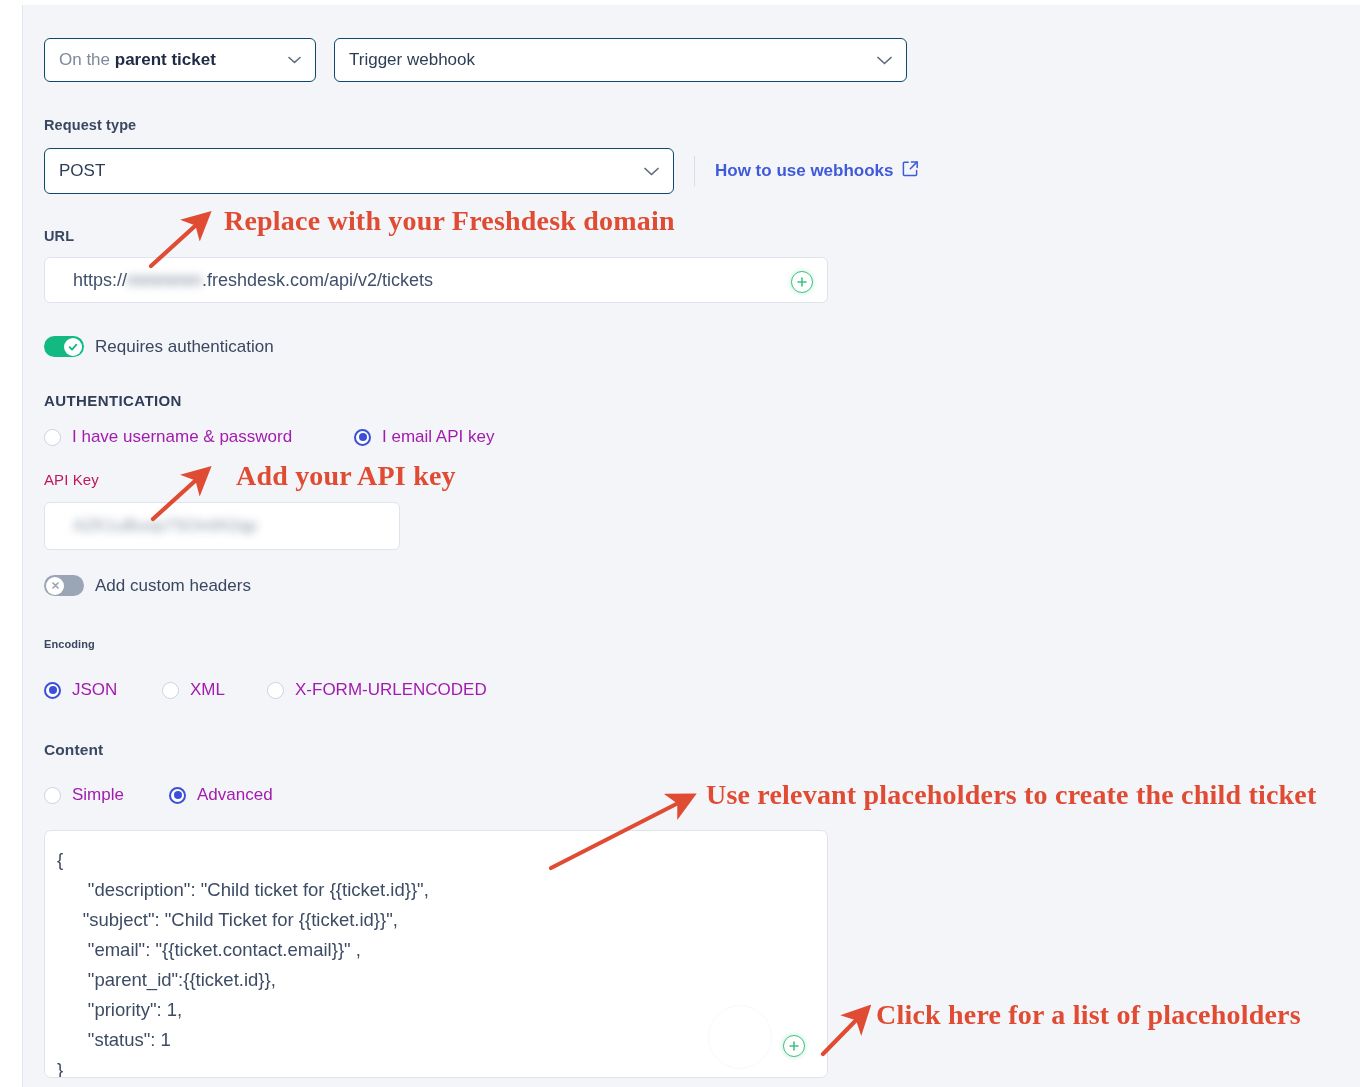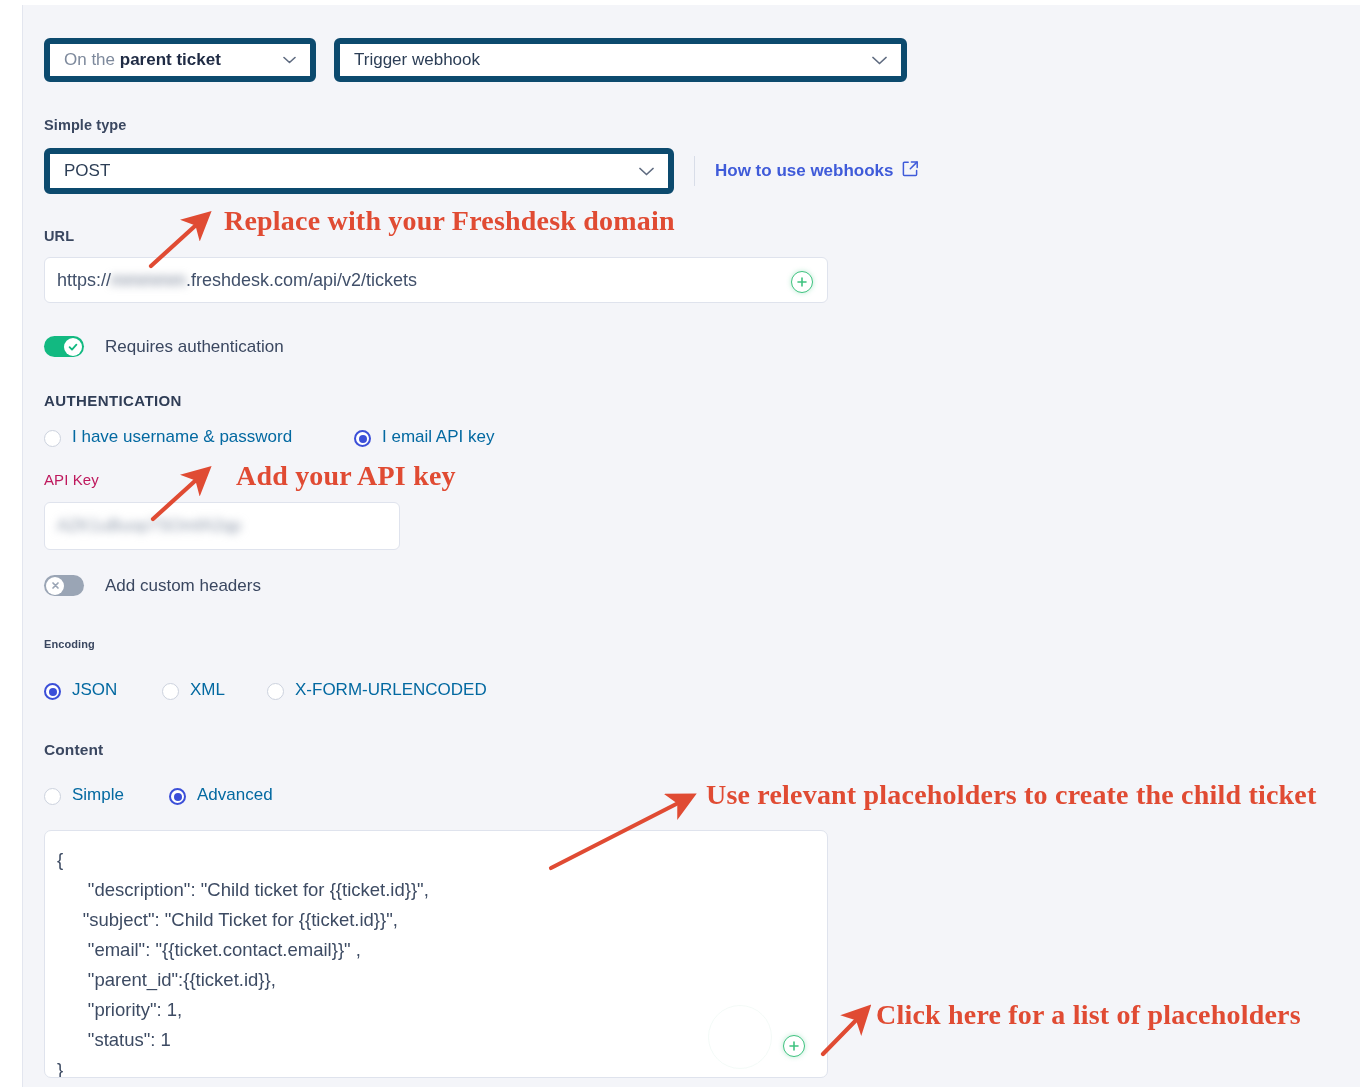--- a/index.html
+++ b/index.html
@@ -55,21 +55,21 @@
     position: absolute;
     left: 0;
     top: 38px;
     display: flex;
     align-items: center;
     gap: 18px;
   }
 
   .select-box {
     background: #ffffff;
-    border: 6px solid #0c4a6e;
+    border: 1px solid #0c4a6e;
     border-radius: 6px;
     height: 44px;
     box-sizing: border-box;
     display: flex;
     align-items: center;
     padding: 0 14px;
     color: #2c3e56;
     font-size: 17px;
   }
   .select-box.small { width: 272px; justify-content: space-between; }
@@ -102,21 +102,21 @@
   }
 
   .textinput {
     background: #ffffff;
     border: 1px solid #dfe3ed;
     border-radius: 6px;
     height: 46px;
     box-sizing: border-box;
     display: flex;
     align-items: center;
-    padding: 0 12px;
+    padding: 0 28px;
     font-size: 18px;
     color: #41506a;
     position: relative;
   }
 
   .blur-text {
     filter: blur(4px);
     color: #6f7b90;
     user-select: none;
   }
@@ -169,31 +169,31 @@
     width: 18px; height: 18px;
     border-radius: 50%;
     background: #ffffff;
     display: flex; align-items: center; justify-content: center;
   }
   .toggle.on  .knob { right: 2px; }
   .toggle.off .knob { left: 2px; }
   .knob svg { display:block; }
 
   .toggle-row {
-    display: flex; align-items: center; gap: 21px;
+    display: flex; align-items: center; gap: 11px;
   }
   .toggle-label {
     font-size: 17px; color: #3a4760; font-weight: 400;
   }
 
   
   .radio-row { display: flex; align-items: center; }
   .radio-item {
-    display: flex; align-items: flex-end; gap: 11px;
-    font-size: 17px; color: #0369a1;
+    display: flex; align-items: center; gap: 11px;
+    font-size: 17px; color: #a21caf;
   }
   .radio {
     width: 17px; height: 17px; border-radius: 50%;
     box-sizing: border-box;
     background: #ffffff;
     flex: none;
     position: relative;
   }
   .radio.off { border: 1.6px solid #ccd2de; }
   .radio.on  { border: 2px solid #3b4fd8; }
@@ -292,21 +292,21 @@
       <div class="select-box wide">
         <span class="sel-text plain">Trigger webhook</span>
         <span class="chev">
           <svg width="15" height="9" viewBox="0 0 15 9">
               <path d="M1 1.5 L7.5 7.5 L14 1.5" fill="none" stroke="#5f6b80" stroke-width="1.7" stroke-linecap="round" stroke-linejoin="round"></path>
             </svg>
         </span>
       </div>
     </div>
 
-    <div style="position:absolute;left:0;top:117px;" class="field-label">Simple type</div>
+    <div style="position:absolute;left:0;top:117px;" class="field-label">Request type</div>
 
     <div style="position:absolute;left:0;top:148px;display:flex;align-items:center;gap:20px;">
       <div class="select-box method">
         <span class="sel-text method-val">POST</span>
         <span class="chev">
           <svg width="15" height="9" viewBox="0 0 15 9">
               <path d="M1 1.5 L7.5 7.5 L14 1.5" fill="none" stroke="#5f6b80" stroke-width="1.7" stroke-linecap="round" stroke-linejoin="round"></path>
             </svg>
         </span>
       </div>

